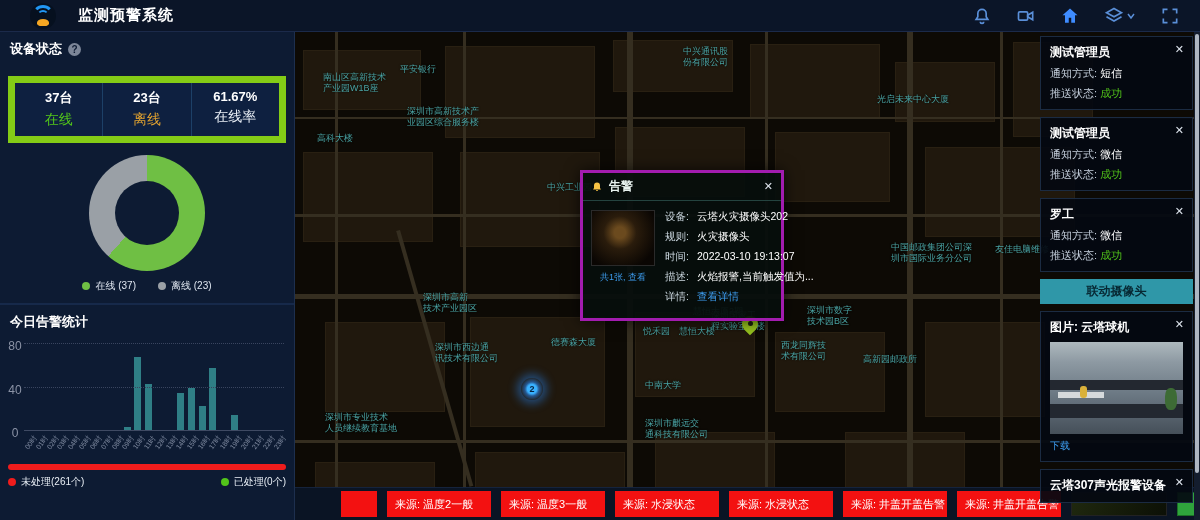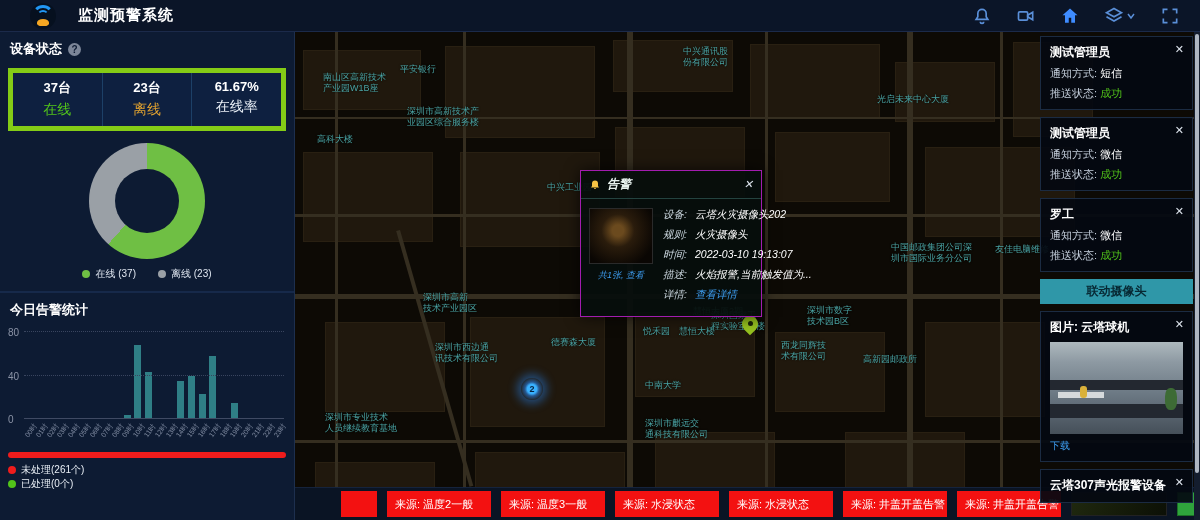--- a/index.html
+++ b/index.html
@@ -23,65 +23,65 @@
   .hicon svg { width:100%; height:100%; }
   .layers-group { display:flex; align-items:center; gap:2px; cursor:pointer; }
 
   
   .left-panel { position:absolute; top:32px; left:0; width:295px; bottom:0; background:#0d1b33;
     border-right:1px solid #1d2f4e; z-index:25; overflow:hidden; }
   .sec-title { color:#ffffff; font-size:13px; font-weight:bold; padding:8px 10px 6px;
     display:flex; align-items:center; gap:6px; }
   .info-dot { width:13px; height:13px; border-radius:50%; background:#7c8698; color:#0d1b33;
     font-size:10px; font-weight:bold; display:flex; align-items:center; justify-content:center; cursor:pointer; }
-  .stats-grid { display:flex; margin:4px 8px; border:5px solid #84cc16; background:#0e2040; }
+  .stats-grid { display:flex; margin:12px 8px; border:7px solid #84cc16; background:#0e2040; }
   .stat-cell { flex:1; text-align:center; padding:6px 0 7px; border-right:1px solid #1d4067; }
   .stat-cell:last-child { border-right:none; }
   .stat-value { color:#ffffff; font-size:13px; font-weight:bold; }
   .stat-label { font-size:14px; margin-top:4px; }
   .c-green { color:#52c41a; } .c-orange { color:#e0a12f; } .c-white { color:#e8eef5; }
   .donut { position:relative; width:116px; height:116px; border-radius:50%; margin:12px auto 8px; }
   .donut-hole { position:absolute; inset:26px; border-radius:50%; background:#0d1b33; }
   .legend-row { display:flex; justify-content:center; gap:22px; }
   .legend-item { display:flex; align-items:center; gap:5px; color:#dfe6f0; font-size:10px; }
   .dot { width:8px; height:8px; border-radius:50%; }
   .divider { border-top:2px solid #16294a; margin:10px 0 0; }
 
   .bar-chart { position:relative; height:88px; margin:6px 10px 0 24px;
     border-bottom:1px solid #3f4a63; }
   .gridline { position:absolute; left:0; right:0; border-top:1px dotted #39455f; }
-  .ytick { position:absolute; left:-16px; width:14px; text-align:left; color:#8b93a6; font-size:10px; }
+  .ytick { position:absolute; left:-16px; width:14px; text-align:center; color:#8b93a6; font-size:12px; }
   .bars { position:absolute; inset:0; display:flex; align-items:flex-end;
     justify-content:space-between; padding:0 3px; }
   .bar { width:7px; background:#2f7f86; }
   .xlabels { display:flex; justify-content:space-between; margin:3px 10px 0 24px; height:22px; padding:0 1px; }
   .xlabels span { width:9px; font-size:7px; color:#7f8aa0; transform:rotate(-55deg) translateY(6px);
     white-space:nowrap; }
   .progress { height:6px; background:#ef1c1c; border-radius:3px; margin:8px 8px 5px; }
-  .proc-legend { display:flex; justify-content:space-between; margin:0 8px; color:#e8eef5; font-size:10px;flex-direction:column; }
+  .proc-legend { display:flex; justify-content:space-between; margin:0 8px; color:#e8eef5; font-size:10px; }
   .proc-legend .legend-item { color:#e8eef5; }
 
   
   .map { position:absolute; top:32px; left:295px; right:0; bottom:0; background:#0d0a05; overflow:hidden; }
   .map-block { position:absolute; background:#20180d; border:1px solid #292012; }
   .map-road { position:absolute; background:#352e20; }
   .map-label { position:absolute; color:#4aa3a3; font-size:9px; line-height:11px;
     white-space:pre-line; z-index:2; text-shadow:0 0 2px #000; }
   .pin-green { position:absolute; width:22px; height:22px; z-index:3; cursor:pointer; }
   .pin-green .head { position:absolute; top:0; left:3px; width:16px; height:16px; background:#95c11f;
     border-radius:50% 50% 50% 0; transform:rotate(-45deg); }
   .pin-green .hole { position:absolute; top:5px; left:9px; width:5px; height:5px; border-radius:50%; background:#1a2408; }
   .marker-blue { position:absolute; width:22px; height:22px; border-radius:50%; z-index:3; cursor:pointer;
     background:radial-gradient(circle, #39b1ff 0 30%, rgba(42,140,255,0.55) 45%, rgba(42,140,255,0.15) 70%, transparent 75%);
     box-shadow:0 0 10px 4px rgba(40,140,255,0.45); display:flex; align-items:center; justify-content:center; }
   .marker-blue span { color:#06233f; font-size:9px; font-weight:bold; }
 
   
-  .popup { position:absolute; left:285px; top:138px; width:182px; background:rgba(6,14,12,0.94);
-    border:1px solid #a21caf; box-shadow:0 0 14px rgba(0,0,0,0.7); z-index:20;font-style:italic; }
+  .popup { position:absolute; left:285px; top:138px; width:204px; background:rgba(6,14,12,0.94);
+    border:3px solid #a21caf; box-shadow:0 0 14px rgba(0,0,0,0.7); z-index:20; }
   .popup-titlebar { display:flex; align-items:center; padding:5px 8px; border-bottom:1px solid #24433f; }
   .popup-title { color:#e8f2ee; font-size:12px; font-weight:bold; margin-left:6px; flex:1; }
   .close-x { color:#dfe5ee; font-size:11px; cursor:pointer; line-height:1; }
   .popup-body { display:flex; padding:9px 8px 8px; }
   .popup-thumb { width:64px; flex:none; }
   .thumb-img { width:64px; height:56px; border:1px solid #2a2a2a;
     background:radial-gradient(circle at 45% 40%, #6b4a1e 0 12%, #2a1c0c 35%, #0a0603 80%); }
   .thumb-caption { color:#3d9df0; font-size:9px; margin-top:5px; text-align:center; cursor:pointer; }
   .popup-fields { margin-left:10px; flex:1; min-width:0; }
   .pf-row { display:flex; font-size:10.5px; margin-bottom:6px; }
@@ -363,21 +363,21 @@
       <div class="map-road" style="left: 0px; top: 408px; width: 100%; height: 3px;"></div>
       <div class="map-road" style="left: 105px; top: 198px; width: 266px; height: 4px; transform: rotate(74deg); transform-origin: left top;"></div>
       <span class="map-label" style="left: 28px; top: 40px;">南山区高新技术
 产业园W1B座</span>
       <span class="map-label" style="left: 105px; top: 32px;">平安银行</span>
       <span class="map-label" style="left: 388px; top: 14px;">中兴通讯股
 份有限公司</span>
       <span class="map-label" style="left: 582px; top: 62px;">光启未来中心大厦</span>
       <span class="map-label" style="left: 112px; top: 74px;">深圳市高新技术产
 业园区综合服务楼</span>
-      <span class="map-label" style="left: 22px; top: 102px;">高科大楼</span>
+      <span class="map-label" style="left: 22px; top: 102px; font-family: Liberation Mono, monospace;">高科大楼</span>
       <span class="map-label" style="left: 252px; top: 150px;">中兴工业园</span>
       <span class="map-label" style="left: 128px; top: 260px;">深圳市高新
 技术产业园区</span>
       <span class="map-label" style="left: 140px; top: 310px;">深圳市西边通
 讯技术有限公司</span>
       <span class="map-label" style="left: 256px; top: 305px;">德赛森大厦</span>
       <span class="map-label" style="left: 348px; top: 294px;">悦禾园</span>
       <span class="map-label" style="left: 384px; top: 294px;">慧恒大楼</span>
       <span class="map-label" style="left: 398px; top: 274px;">慧恒大厦2期</span>
       <span class="map-label" style="left: 350px; top: 348px;">中南大学</span>

